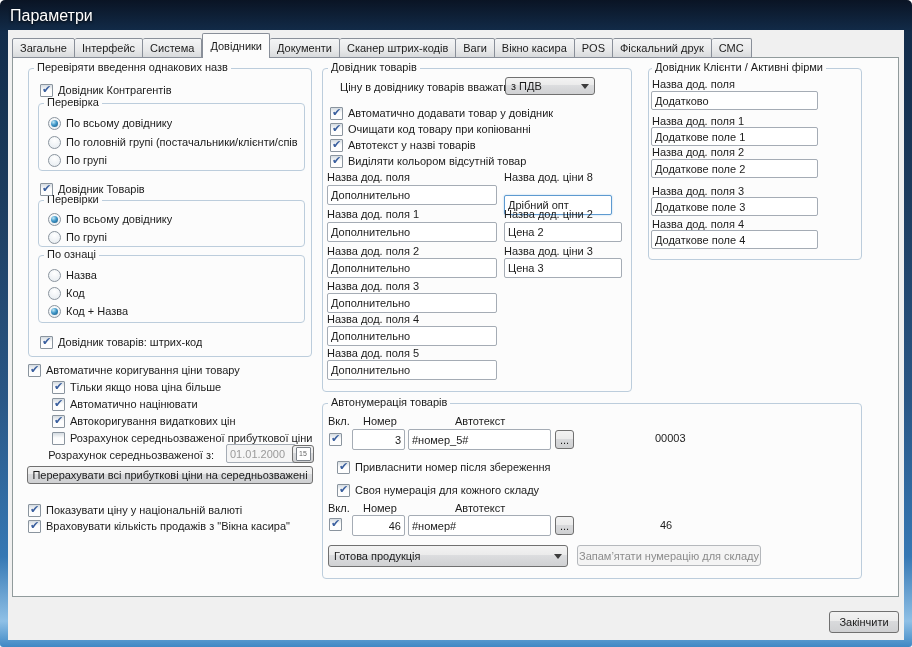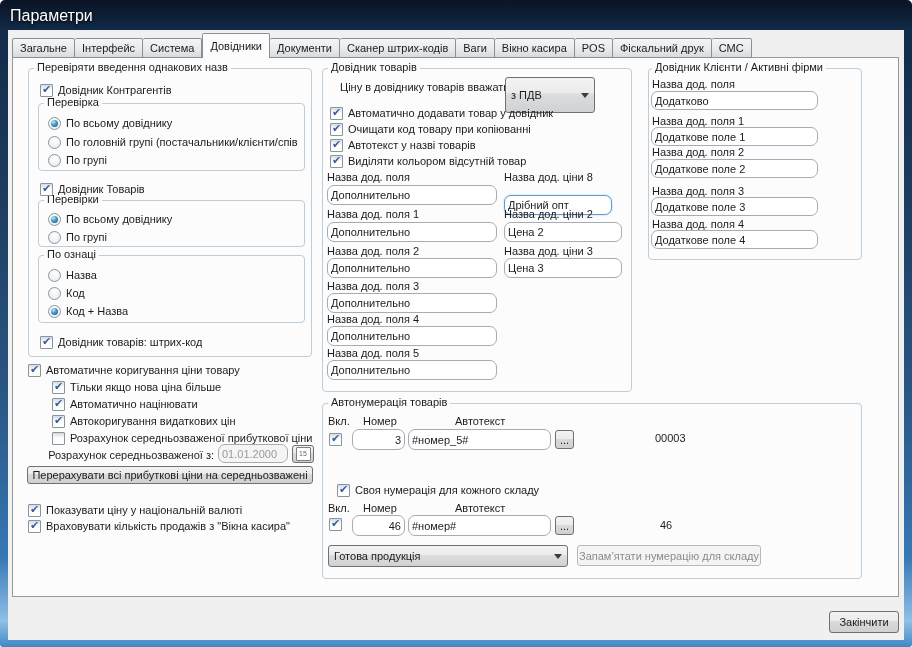--- a/index.html
+++ b/index.html
@@ -21,25 +21,25 @@
   .lbl{position:absolute;font-size:11px;color:#1c1c1c;white-space:nowrap;z-index:3;}
   .lblr{text-align:right;}
   .cbx{width:13px;height:13px;border:1px solid #8a949e;border-radius:1px;flex:none;position:relative;box-sizing:border-box;
     background:linear-gradient(180deg,#d4dbe1,#fdfdfd 45%);}
   .cbx.checked::after{content:"✔";position:absolute;left:1px;top:-2px;font-size:11px;color:#3a5f9e;}
   .rad{width:13px;height:13px;border:1px solid #8a949e;border-radius:50%;flex:none;position:relative;box-sizing:border-box;
     background:radial-gradient(circle at 50% 30%,#ffffff,#e4eaef);}
   .rad.checked::after{content:"";position:absolute;left:2px;top:2px;width:7px;height:7px;border-radius:50%;
     background:radial-gradient(circle at 35% 30%,#bfe9f7,#3f96c8 45%,#14567f);}
   .row .rlbl{font-size:11px;color:#1c1c1c;overflow:hidden;text-overflow:clip;}
-  .txt{position:absolute;border:1px solid #a5acb5;border-radius:7px;background:#fff;color:#1c1c1c;
+  .txt{position:absolute;border:1px solid #a5acb5;border-radius:2px;background:#fff;color:#1c1c1c;
     font:11px "Liberation Sans",sans-serif;padding:8px 3px;box-sizing:border-box;z-index:3;outline:none;}
   .txt.focus{border-color:#5e9ad0;box-shadow:0 0 2px #a8cdec;}
   .txt.num{text-align:right;}
-  .txt.dis{background:#f5f5f5;color:#9a9a9a;}
+  .txt.dis{background:#f5f5f5;color:#9a9a9a;margin-left:8px;}
   .btn{position:absolute;display:flex;align-items:center;justify-content:center;font-size:11px;color:#1c1c1c;
     border:1px solid #707070;border-radius:3px;box-sizing:border-box;white-space:nowrap;overflow:hidden;z-index:3;
     background:linear-gradient(180deg,#f2f2f2,#ebebeb 45%,#d9dadc 46%,#cfd0d2);cursor:default;}
   .btn.disabled{color:#8b8b8b;border-color:#b5b8bc;background:#f4f4f4;}
   .combo{position:absolute;display:flex;align-items:center;font-size:11px;color:#1c1c1c;padding:0 5px;
     border:1px solid #707070;border-radius:3px;box-sizing:border-box;white-space:nowrap;overflow:hidden;z-index:3;
     background:linear-gradient(180deg,#f3f3f3,#ebebeb 45%,#dcdddf 46%,#d0d1d3);}
   .combo-arrow{margin-left:auto;width:0;height:0;border:4px solid transparent;border-top:5px solid #3c3c3c;margin-top:5px;flex:none;}
   .cal-icon{display:inline-block;width:13px;height:12px;border:1px solid #7a8088;background:#fff;font-size:7px;
     line-height:11px;text-align:center;color:#666;border-radius:1px;}
@@ -157,21 +157,21 @@
     <span class="rlbl">Показувати ціну у національній валюті</span>
   </div>
   <div class="row" style="left:28px;top:520px">
     <span class="cbx checked"></span>
     <span class="rlbl">Враховувати кількість продажів з "Вікна касира"</span>
   </div>
 
   <div class="grp" style="left:322px;top:68px;width:310px;height:324px"></div>
   <span class="grp-title" style="left:328px;top:61px">Довідник товарів</span>
   <div class="lbl" style="left:340px;top:81px">Ціну в довіднику товарів вважати:</div>
-  <div class="combo" style="left:505px;top:77px;width:90px;height:36px">
+  <div class="combo" style="left:505px;top:77px;width:90px;height:18px">
     <span>з ПДВ</span>
     <span class="combo-arrow"></span>
   </div>
   <div class="row" style="left:330px;top:107px">
     <span class="cbx checked"></span>
     <span class="rlbl">Автоматично додавати товар у довідник</span>
   </div>
   <div class="row" style="left:330px;top:123px">
     <span class="cbx checked"></span>
     <span class="rlbl">Очищати код товару при копіюванні</span>
@@ -223,20 +223,24 @@
   <div class="lbl" style="left:328px;top:415px">Вкл.</div>
   <div class="lbl" style="left:363px;top:415px">Номер</div>
   <div class="lbl" style="left:455px;top:415px">Автотекст</div>
   <div class="row" style="left:329px;top:433px">
     <span class="cbx checked"></span>
   </div>
   <input class="txt num" style="left: 352px; top: 429px; width: 53px; height: 21px;" value="3">
   <input class="txt" style="left: 408px; top: 429px; width: 143px; height: 21px;" value="#номер_5#">
   <div class="btn" style="left:555px;top:430px;width:19px;height:19px">...</div>
   <div class="lbl" style="left:655px;top:432px">00003</div>
+  <div class="row" style="left:337px;top:461px">
+    <span class="cbx checked"></span>
+    <span class="rlbl">Привласнити номер після збереження</span>
+  </div>
   <div class="row" style="left:337px;top:484px">
     <span class="cbx checked"></span>
     <span class="rlbl">Своя нумерація для кожного складу</span>
   </div>
   <div class="lbl" style="left:328px;top:502px">Вкл.</div>
   <div class="lbl" style="left:363px;top:502px">Номер</div>
   <div class="lbl" style="left:455px;top:502px">Автотекст</div>
   <div class="row" style="left:329px;top:518px">
     <span class="cbx checked"></span>
   </div>

